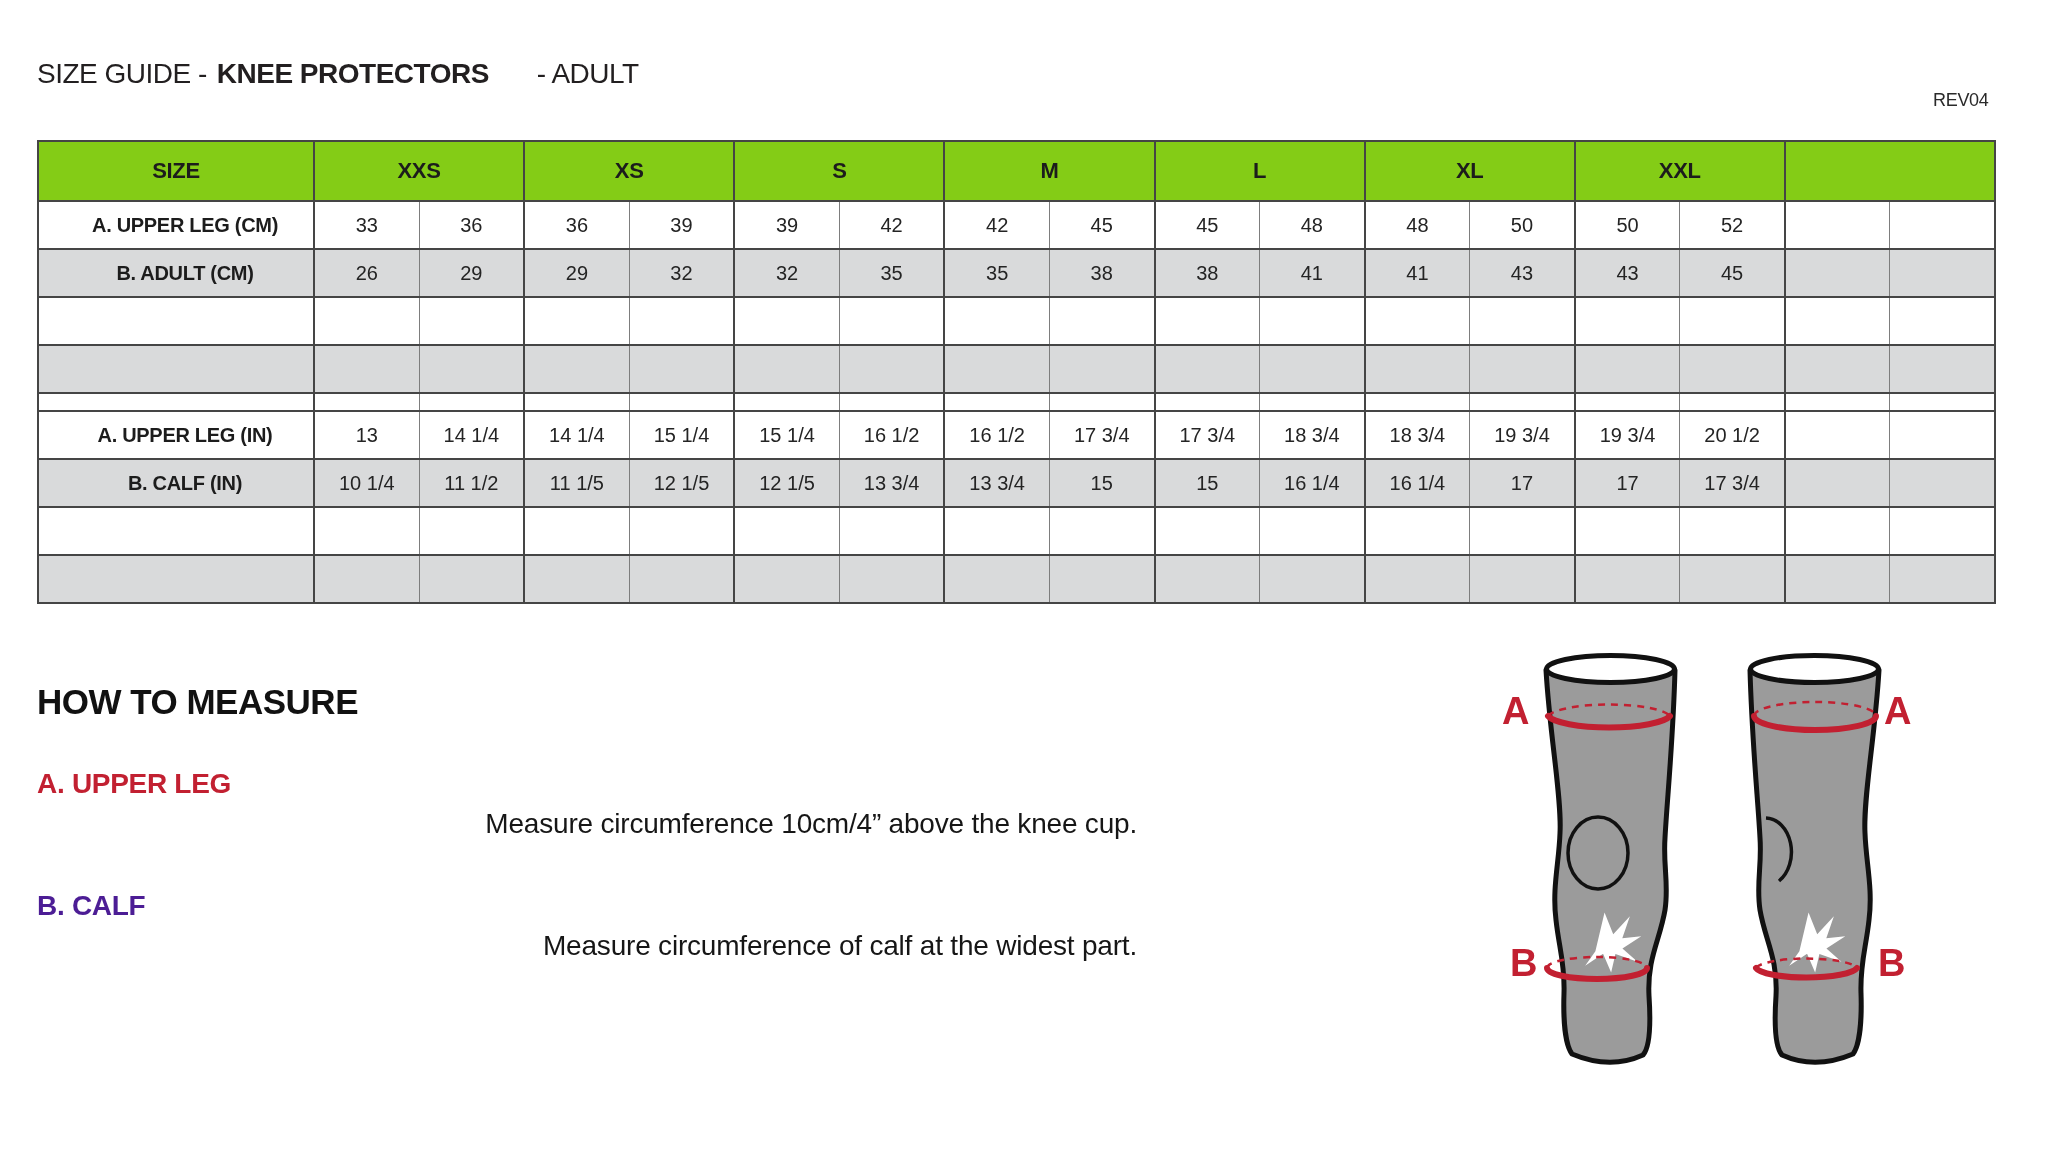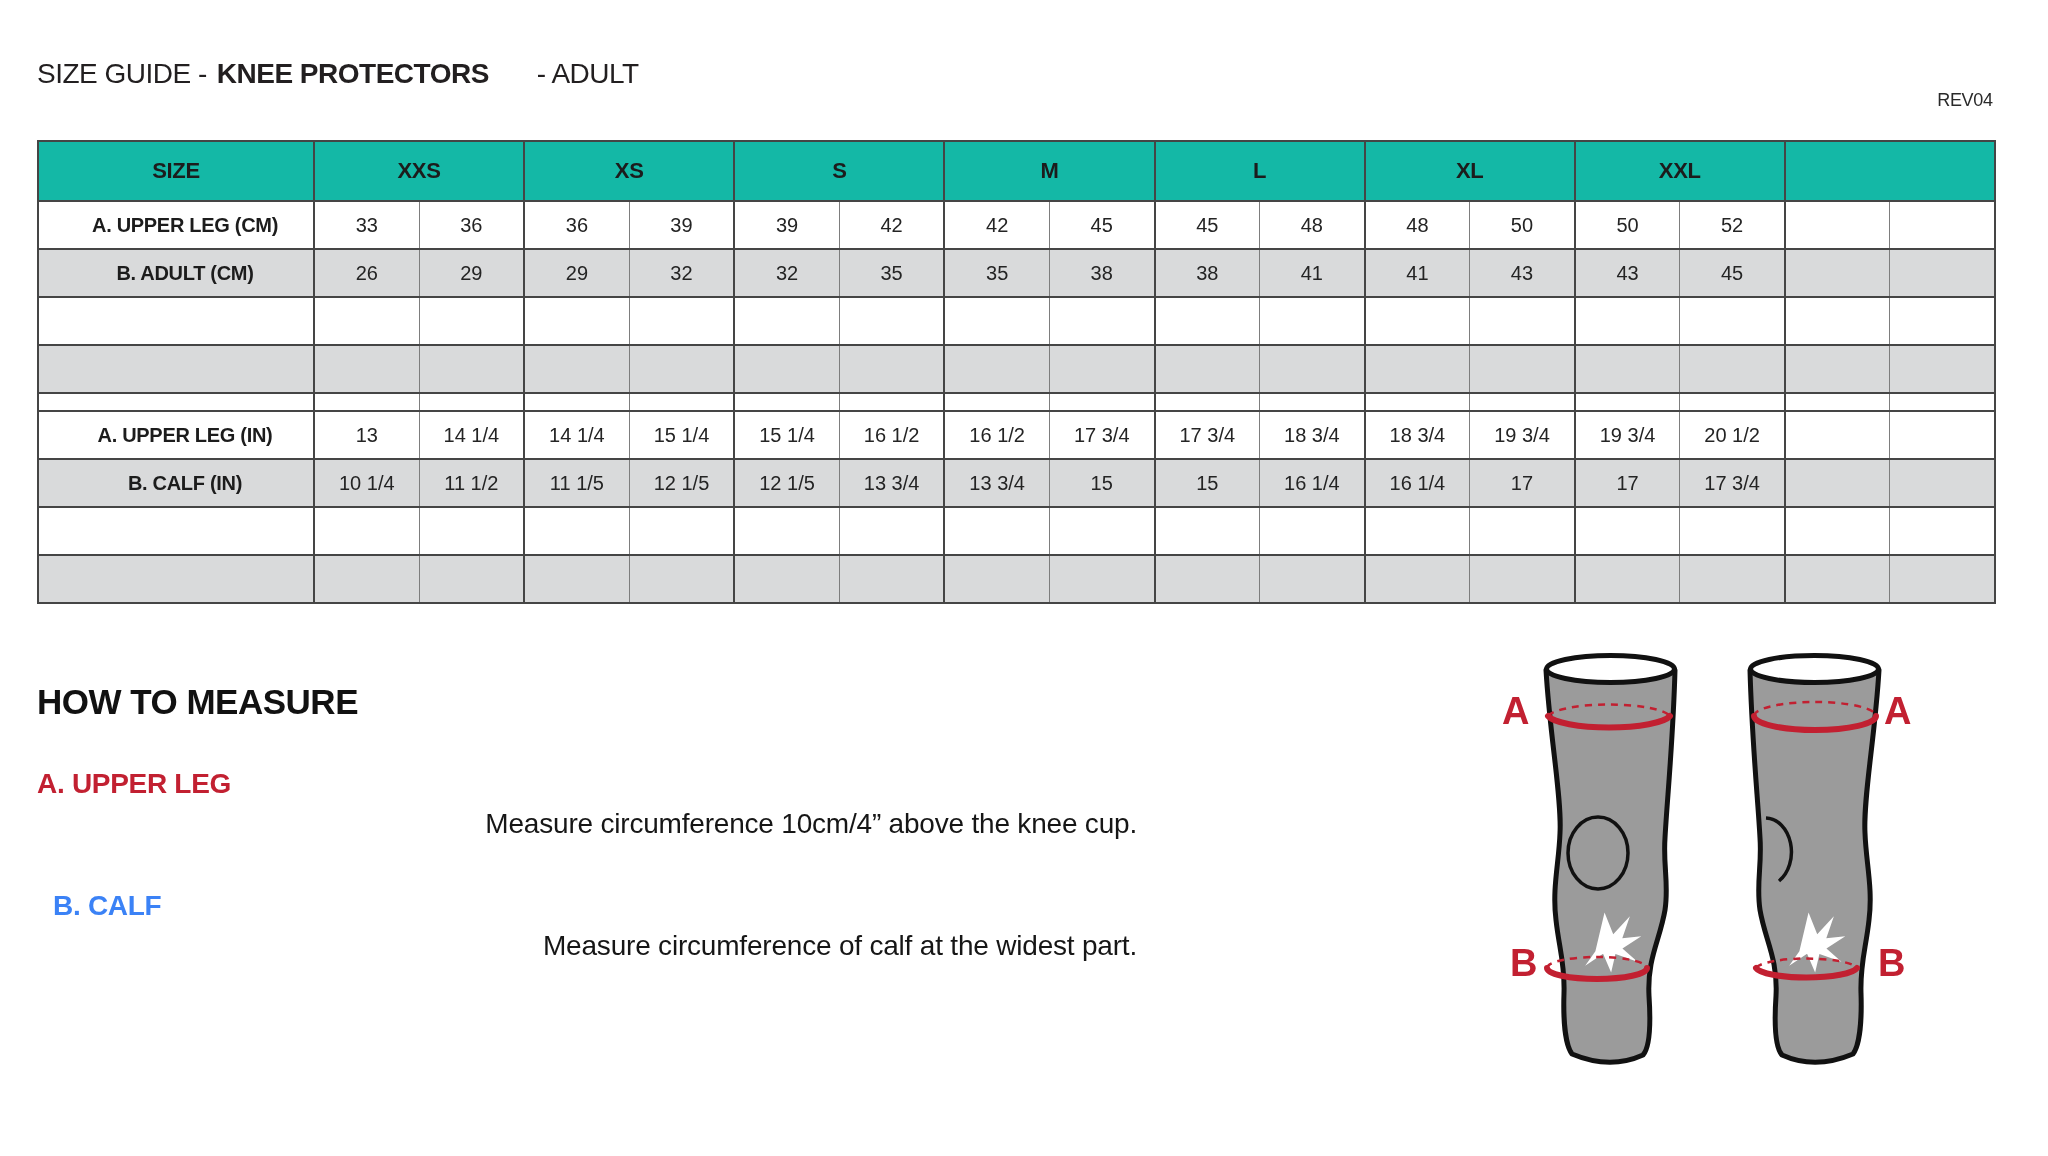--- a/index.html
+++ b/index.html
@@ -6,32 +6,32 @@
   html,body { background:#ffffff; }
   body { font-family:"Liberation Sans","DejaVu Sans",sans-serif; color:#1a1a1a; }
   .page { position:relative; width:2048px; height:1156px; background:#fff; overflow:hidden; }
 
   
   .doc-header { position:absolute; left:37px; top:58px; white-space:nowrap;
                 font-size:28px; letter-spacing:-0.5px; color:#221f20; }
   .doc-header .t-prefix { font-weight:400; }
   .doc-header .t-emph   { font-weight:700; margin-left:10px; }
   .doc-header .t-suffix { font-weight:400; margin-left:48px; }
-  .rev { position:absolute; left:1933px; top:90px; width:64px; text-align:center;
+  .rev { position:absolute; left:1933px; top:90px; width:64px; text-align:left;
          font-size:18px; color:#2a2a2a; letter-spacing:-0.3px; }
 
   
   table.size-table { position:absolute; left:37px; top:140px; width:1959px;
                      border-collapse:collapse; table-layout:fixed;
                      border:2px solid #454545; }
   .size-table col.label-col { width:276px; }
   .size-table th, .size-table td { border:1px solid #7d7d7d; text-align:center;
                                    font-size:20px; color:#242424; overflow:hidden; }
   .size-table thead tr { height:60px; }
-  .size-table thead th { background:#14b8a6; font-weight:700; font-size:22px;
+  .size-table thead th { background:#84cc16; font-weight:700; font-size:22px;
                          letter-spacing:-0.3px; border:2px solid #454545; color:#1c1c1c; }
   .size-table tbody tr { height:48px; }
   .size-table tbody tr.spacer { height:18px; }
   .size-table tbody tr.gray td { background:#d9dadb; }
   .size-table td.row-label { text-align:center; padding-left:18px; font-weight:700;
                              letter-spacing:-0.3px; border-right:2px solid #454545;
                              border-left:2px solid #454545; color:#1c1c1c; }
   .size-table tbody td { border-top:2px solid #454545; border-bottom:2px solid #454545; }
   .size-table td.gb { border-right:2px solid #454545; }
 
@@ -271,21 +271,21 @@
 
   <div class="measure">
     <h2>HOW TO MEASURE</h2>
 
     <div class="sec">
       <div class="sec-title" style="color: rgb(194, 32, 49); margin-top: 39px;">A. UPPER LEG</div>
       <div class="sec-desc">Measure circumference 10cm/4” above the knee cup.</div>
     </div>
 
     <div class="sec">
-      <div class="sec-title" style="color: #3b82f6; margin-left: 16px;">B. CALF</div>
+      <div class="sec-title" style="color: #4c1d95;">B. CALF</div>
       <div class="sec-desc">Measure circumference of calf at the widest part.</div>
     </div>
   </div>
 
   <div class="legs">
 
     <svg class="leg-left" width="145" height="425" viewBox="0 0 145 425">
       <path d="M 8 22 C 12 90 24 150 22 185 C 21 215 14 240 18 272
                C 21 300 27 315 26 345 C 25 375 28 398 34 406
                Q 72 422 105 407 C 112 399 113 378 111 348

